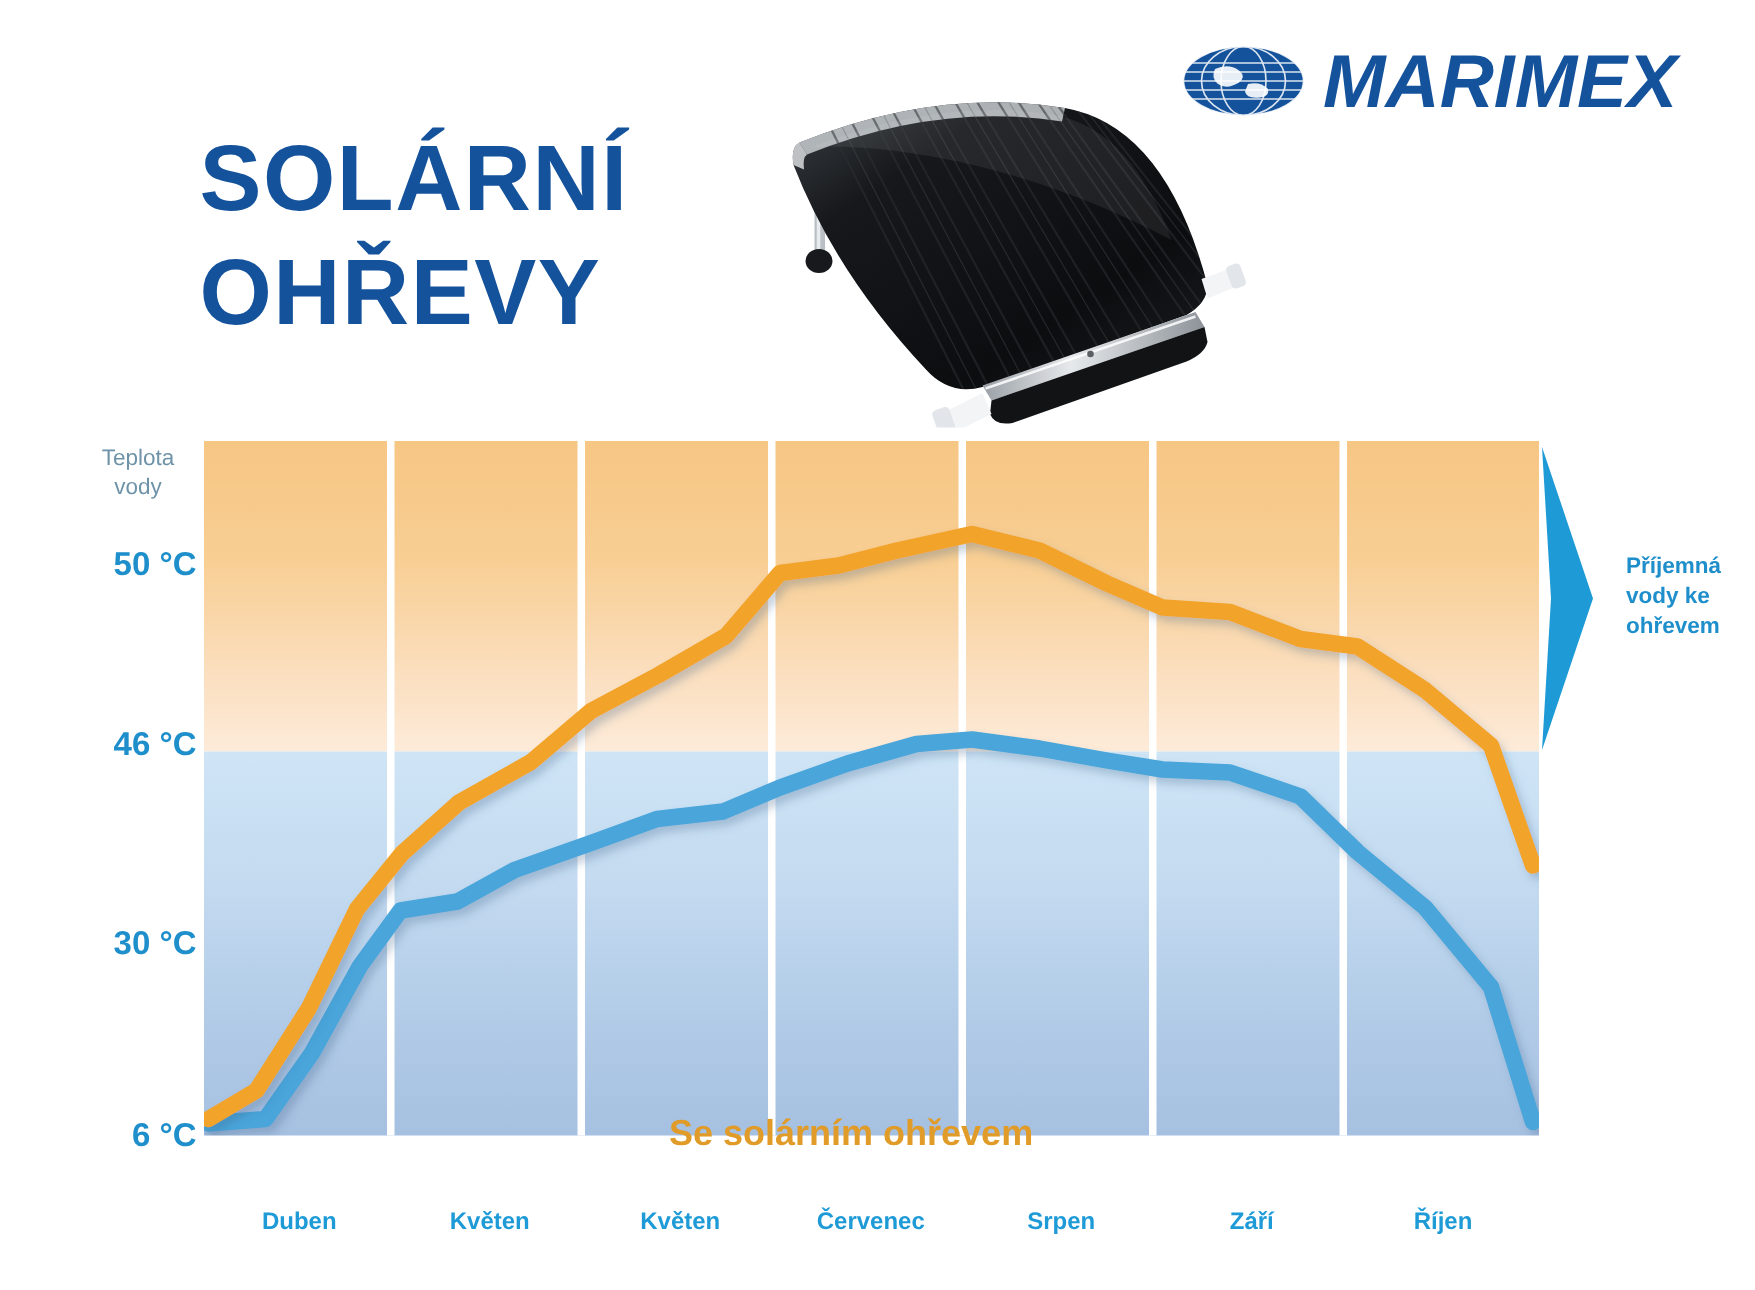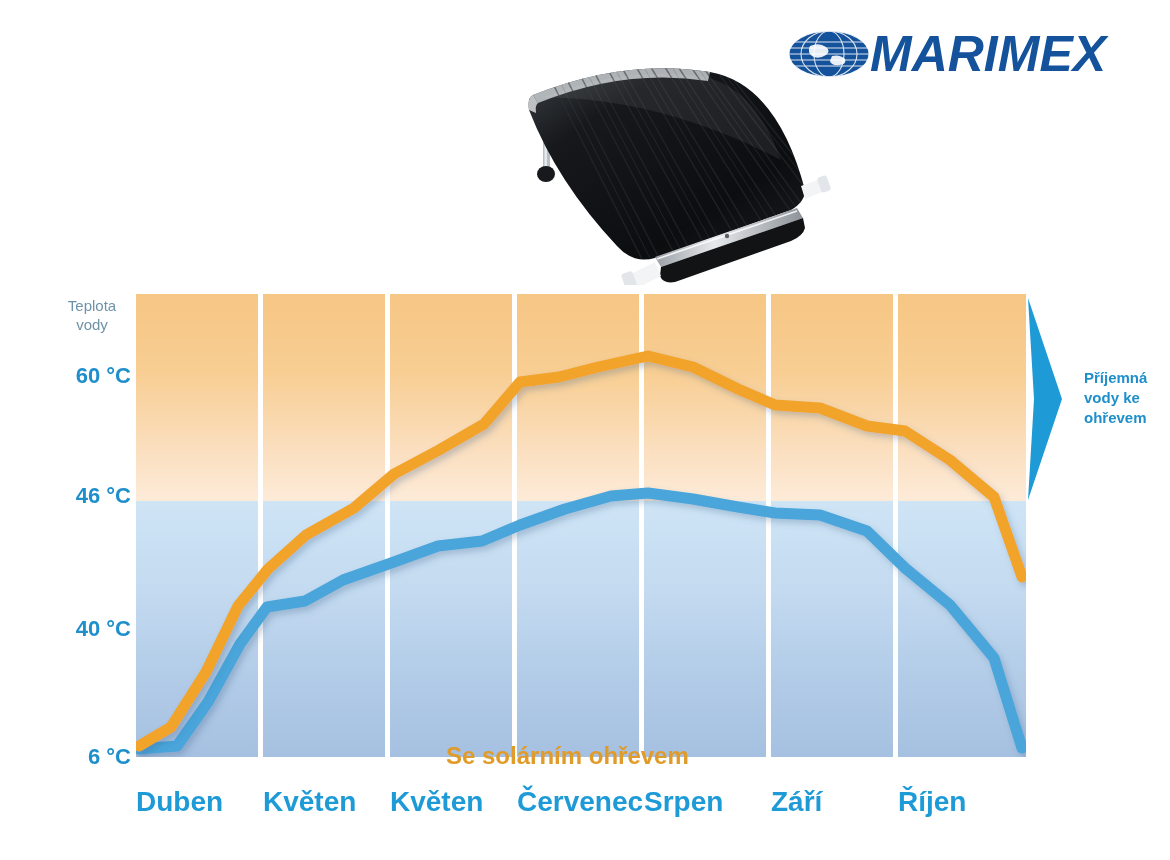--- a/index.html
+++ b/index.html
@@ -13,21 +13,21 @@
   .stage{position:absolute;left:0;top:0;width:1170px;height:860px;}
 
   
   .title{
     position:absolute;left:133px;top:82px;
     font-size:62px;line-height:76px;font-weight:bold;
     color:#14529C;letter-spacing:1px;
   }
   .title .l2{display:block;}
 
-  .logo{position:absolute;left:788px;top:28px;display:flex;align-items:center;}
+  .logo{position:absolute;left:788px;top:28px;display:flex;align-items:center;gap:12px;}
   .logo-globe{width:82px;height:52px;display:block;}
   .logo-word{
     font-size:50px;font-weight:bold;font-style:italic;color:#14529C;
     letter-spacing:0px;line-height:50px;
   }
 
   
   .panel-wrap{position:absolute;left:505px;top:50px;width:340px;height:235px;}
   .panel-wrap svg{display:block;}
 
@@ -57,36 +57,40 @@
   
   .y-cap{
     position:absolute;left:53px;top:296px;width:78px;
     text-align:center;font-size:15px;line-height:19px;color:#6E93A8;
   }
   .y-tick{
     position:absolute;left:25px;width:106px;text-align:right;
     font-size:22px;font-weight:bold;color:#1E8FCB;
   }
   .x-tick{
-    position:absolute;top:786px;
-    font-size:28px;font-weight:bold;color:#1E9BD7;white-space:nowrap;
+    position:absolute;top:806px;text-align:center;
+    font-size:16px;font-weight:bold;color:#1E9BD7;white-space:nowrap;
   }
 
   
   .arrow{position:absolute;left:1028px;top:298px;width:34px;height:202px;}
   .note{
     position:absolute;left:1072px;top:368px;width:92px;
     font-size:15px;line-height:20px;font-weight:bold;color:#1E8FCB;margin-left:12px;
   }
 </style>
 </head>
 <body>
 
 <div class="stage">
 
+  <div class="title">
+    <span class="l1">SOLÁRNÍ</span>
+    <span class="l2">OHŘEVY</span>
+  </div>
 
   <div class="logo">
     <span>
       <svg class="logo-globe" viewBox="0 0 82 52">
         <ellipse cx="41" cy="26" rx="40" ry="23" fill="#14529C"></ellipse>
         <g stroke="#ffffff" stroke-width="1.1" fill="none" opacity="0.85">
           <ellipse cx="41" cy="26" rx="40" ry="23"></ellipse>
           <ellipse cx="41" cy="26" rx="28" ry="23"></ellipse>
           <ellipse cx="41" cy="26" rx="15" ry="23"></ellipse>
           <line x1="1" y1="26" x2="81" y2="26"></line>
@@ -197,23 +201,23 @@
 
     <div class="series-label label-solar">Se solárním ohřevem</div>
 
   </div>
 
   <div class="y-cap">
     <div>Teplota</div>
     <div>vody</div>
   </div>
 
-  <div class="y-tick" style="top:363px">60 °C</div>
+  <div class="y-tick" style="top:363px">50 °C</div>
   <div class="y-tick" style="top:483px">46 °C</div>
-  <div class="y-tick" style="top:616px">40 °C</div>
+  <div class="y-tick" style="top:616px">30 °C</div>
   <div class="y-tick" style="top:744px">6 °C</div>
 
   <div class="x-tick" style="left:136px;width:127px">Duben</div>
   <div class="x-tick" style="left:263px;width:127px">Květen</div>
   <div class="x-tick" style="left:390px;width:127px">Květen</div>
   <div class="x-tick" style="left:517px;width:127px">Červenec</div>
   <div class="x-tick" style="left:644px;width:127px">Srpen</div>
   <div class="x-tick" style="left:771px;width:127px">Září</div>
   <div class="x-tick" style="left:898px;width:128px">Říjen</div>
 

